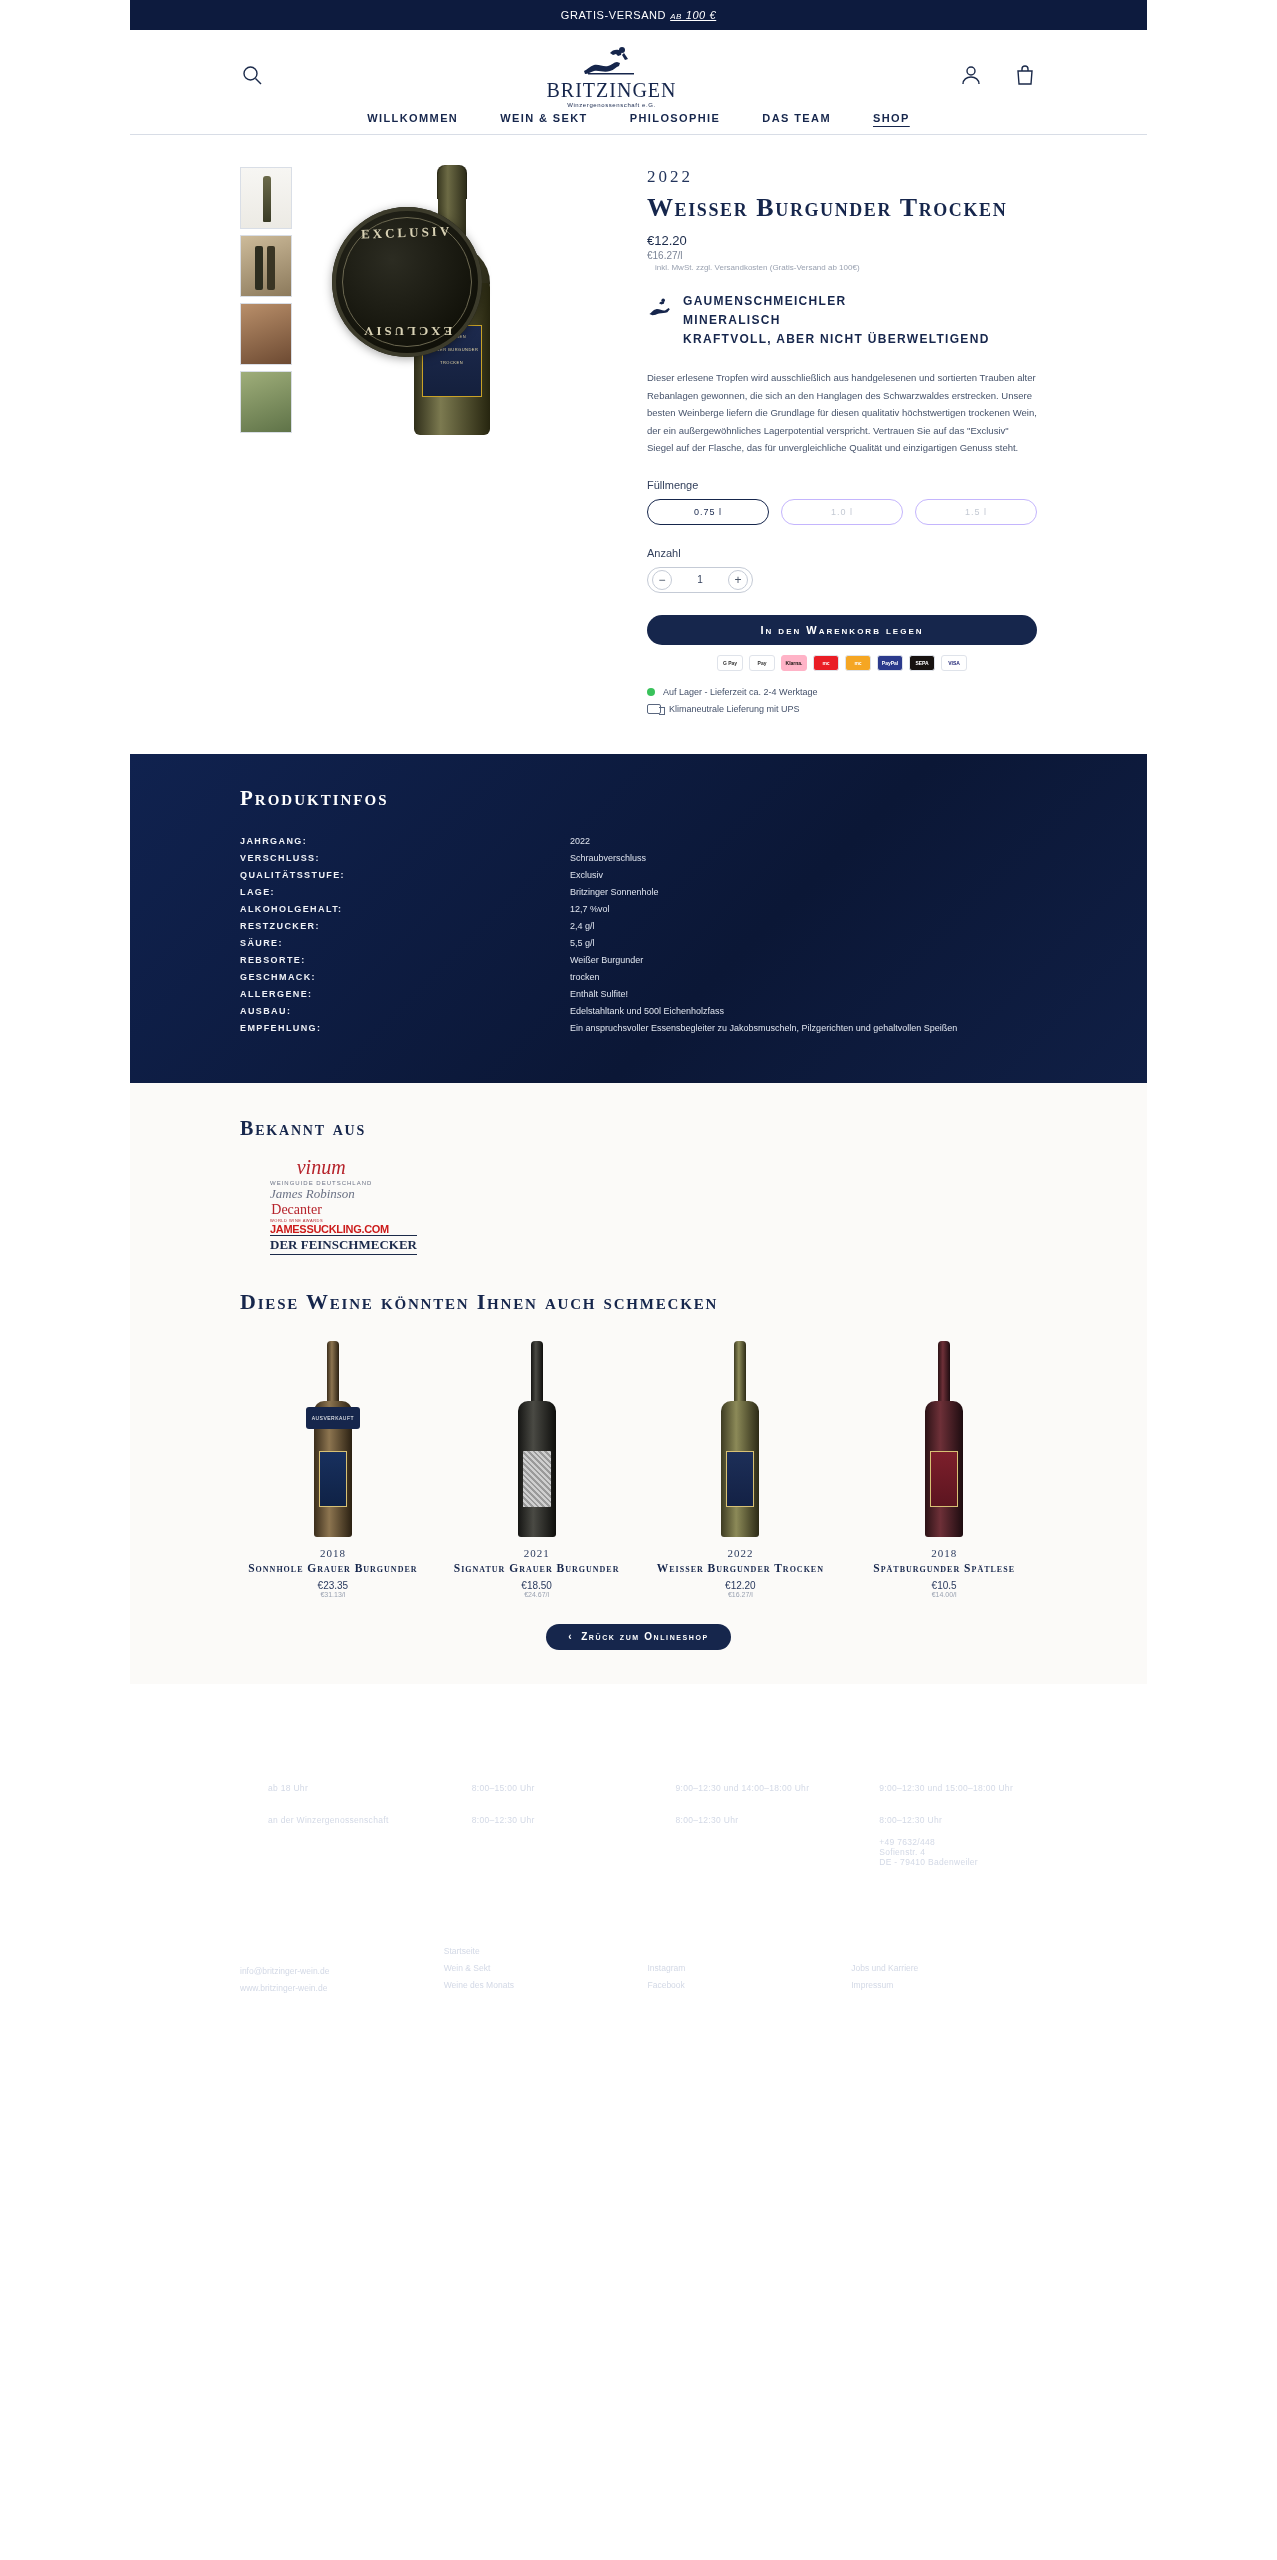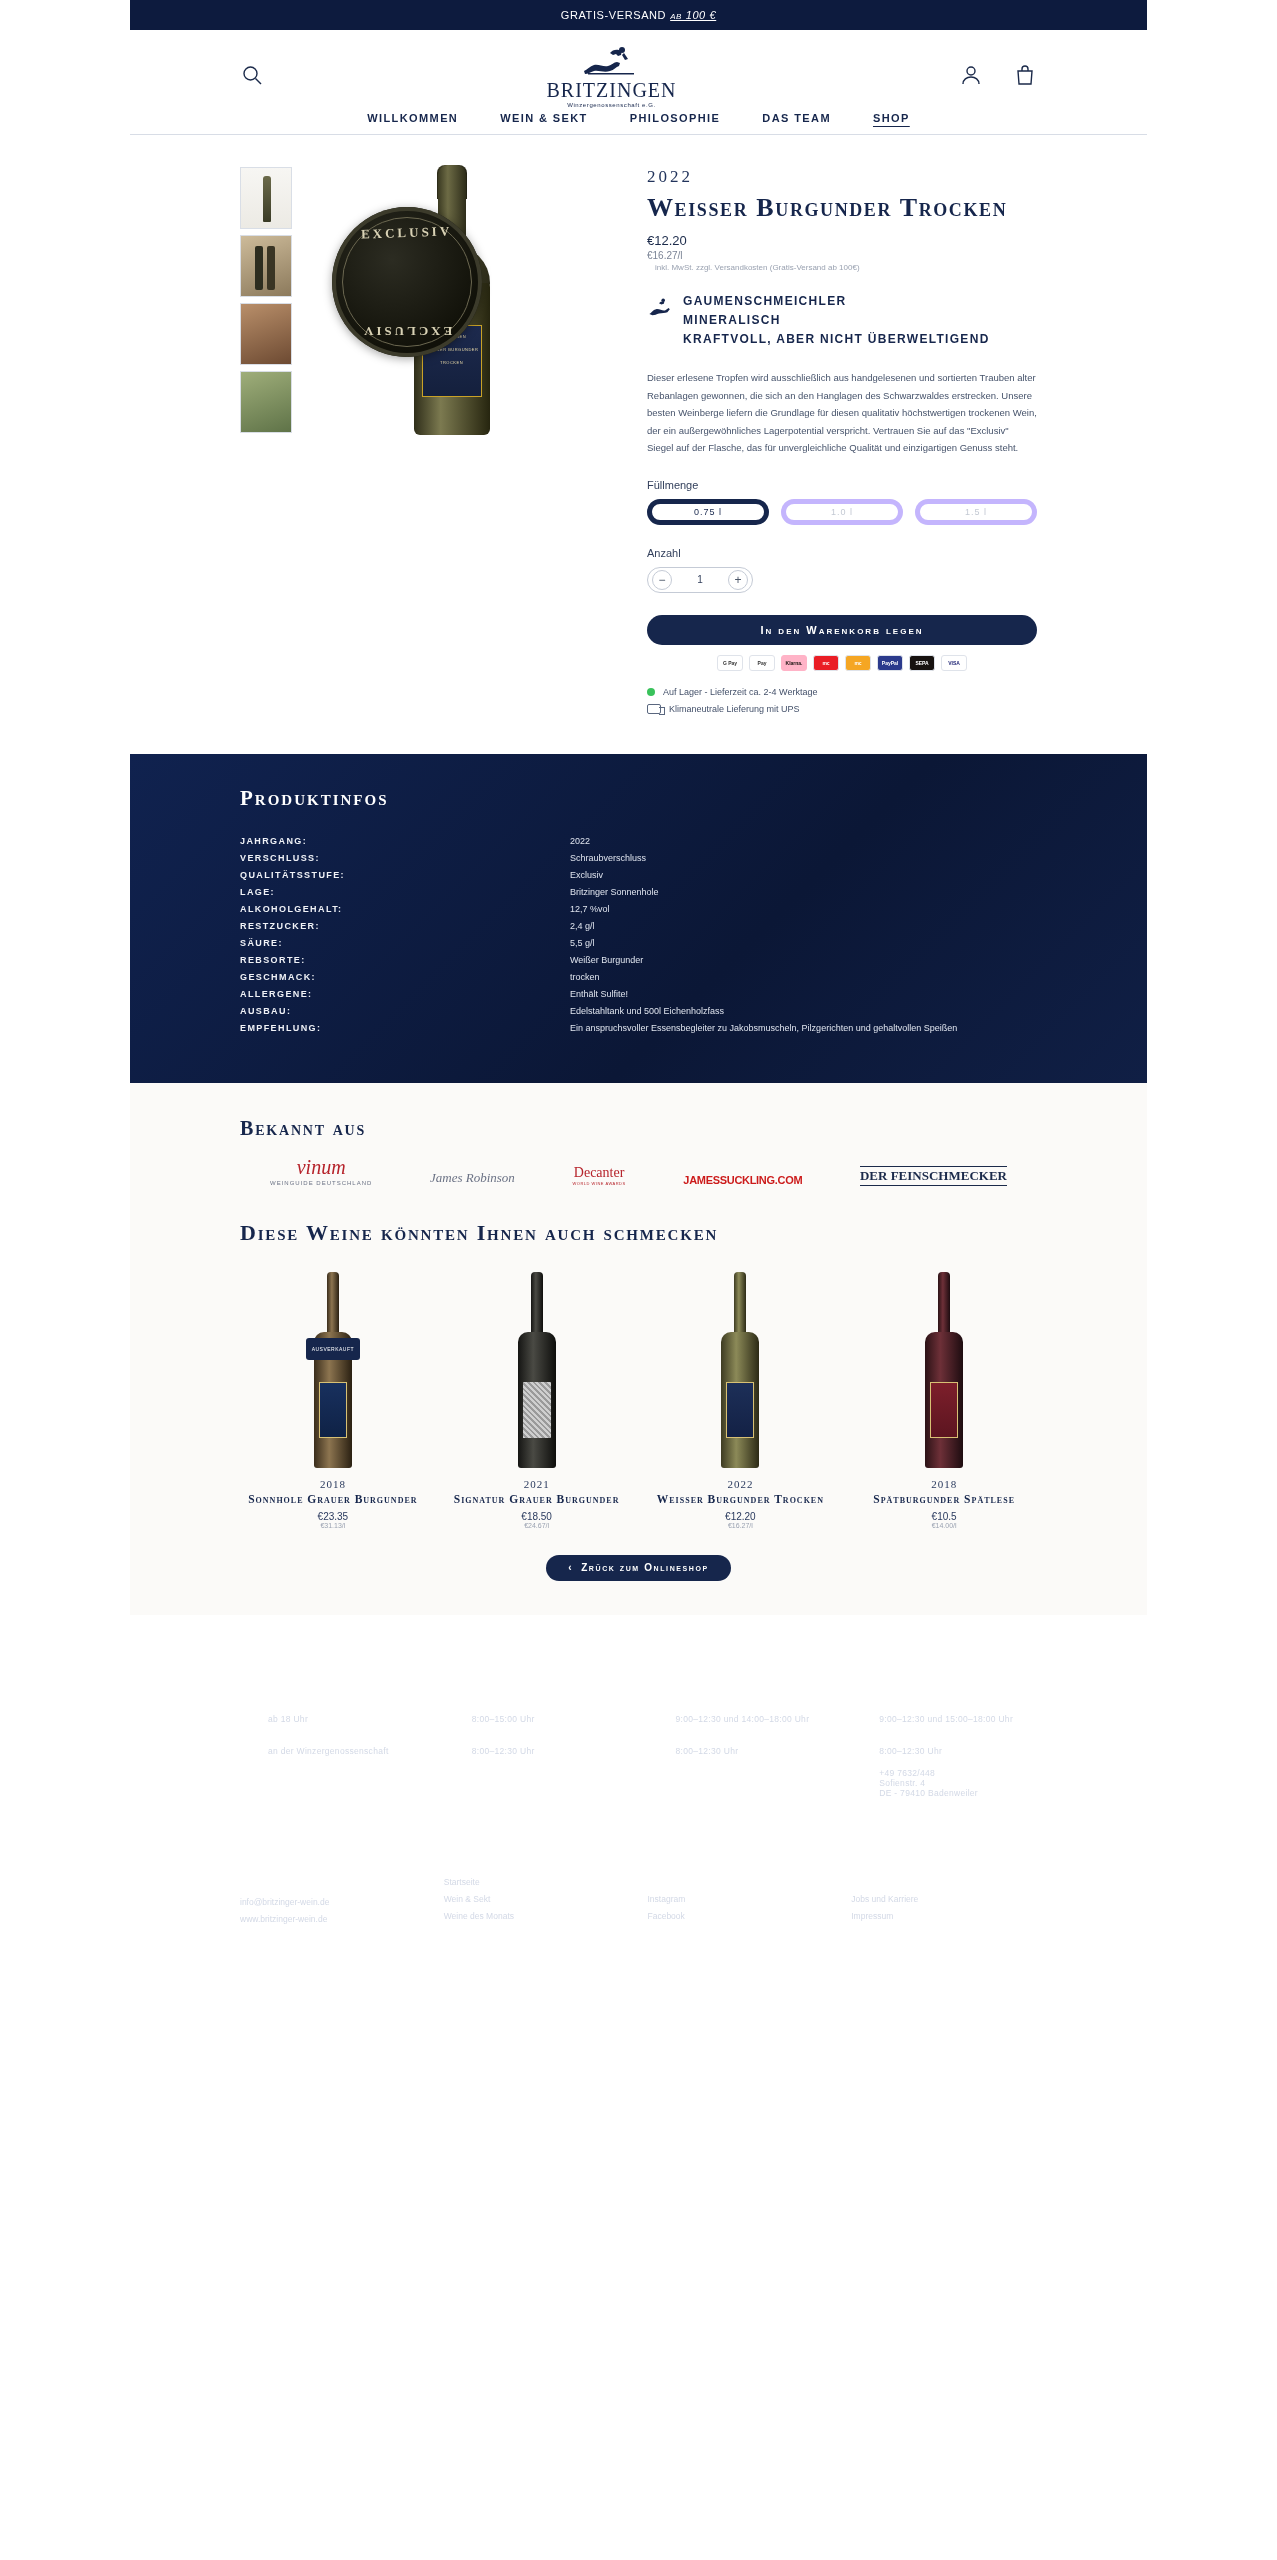--- a/index.html
+++ b/index.html
@@ -170,21 +170,21 @@
   .notes li {
     font-size: 12px; letter-spacing: 1.3px; font-variant: small-caps;
     font-weight: 700; color: #16264c; margin-bottom: 5px;
   }
   .desc { font-size: 9.5px; line-height: 1.85; color: #46536b; max-width: 470px; }
 
   .field-label { font-size: 11px; color: #33405c; margin: 22px 0 8px; }
   .sizes { display: flex; gap: 12px; }
   .size-pill {
     width: 122px; height: 26px; border-radius: 13px;
-    border: 5px solid #c4b5fd; background: #fff;
+    border: 1px solid #c4b5fd; background: #fff;
     display: flex; align-items: center; justify-content: center;
     font-size: 9px; letter-spacing: 1px; color: #9aa3b2; cursor: pointer;
   }
   .size-pill.active { border-color: #16264c; color: #16264c; }
   .size-pill.disabled { color: #c3c9d3; }
 
   .qty {
     display: flex; align-items: center; gap: 0;
     width: 106px; height: 26px; border-radius: 13px; border: 1px solid #c5cbd6;
     justify-content: space-between; padding: 0 4px;
@@ -242,22 +242,22 @@
   .spec-val { color: #dfe4ee; }
 
   
   .press { background: #fbfaf8; padding: 34px 110px 18px; }
   .press h2, .suggest h2 {
     font-family: "Liberation Serif", serif;
     font-size: 20px; letter-spacing: 1.8px; font-variant: small-caps;
     font-weight: 700; color: #16264c;
   }
   .press-logos {
-    display: flex; align-items: flex-end; justify-content: space-between;
-    padding: 16px 30px 0; max-width: 880px;
+    display: flex; align-items: flex-start; justify-content: space-between;
+    padding: 16px 30px 0; max-width: 880px; flex-direction: column;
   }
   .plogo { text-align: center; }
   .plogo .p1 { font-family:"Liberation Serif",serif; font-style: italic; font-size: 20px; color:#b6232b; }
   .plogo .p1s { font-size: 6px; letter-spacing: 1px; color:#6b7285; margin-top: 1px; }
   .plogo .p2 { font-family:"Liberation Serif",serif; font-style: italic; font-size: 13px; color:#6b7285; }
   .plogo .p3 { font-family:"Liberation Serif",serif; font-size: 14px; color:#b6232b; }
   .plogo .p3s { font-size: 4px; letter-spacing: .5px; color:#b6232b; }
   .plogo .p4 { font-family:"Liberation Sans",sans-serif; font-weight:800; font-size:11px; color:#cc1b1b; letter-spacing:-.3px; }
   .plogo .p5 { font-family:"Liberation Serif",serif; font-weight:700; font-size:13px; color:#1b2a4a; border-top:1px solid #1b2a4a; border-bottom:1px solid #1b2a4a; padding:1px 0;}
 

